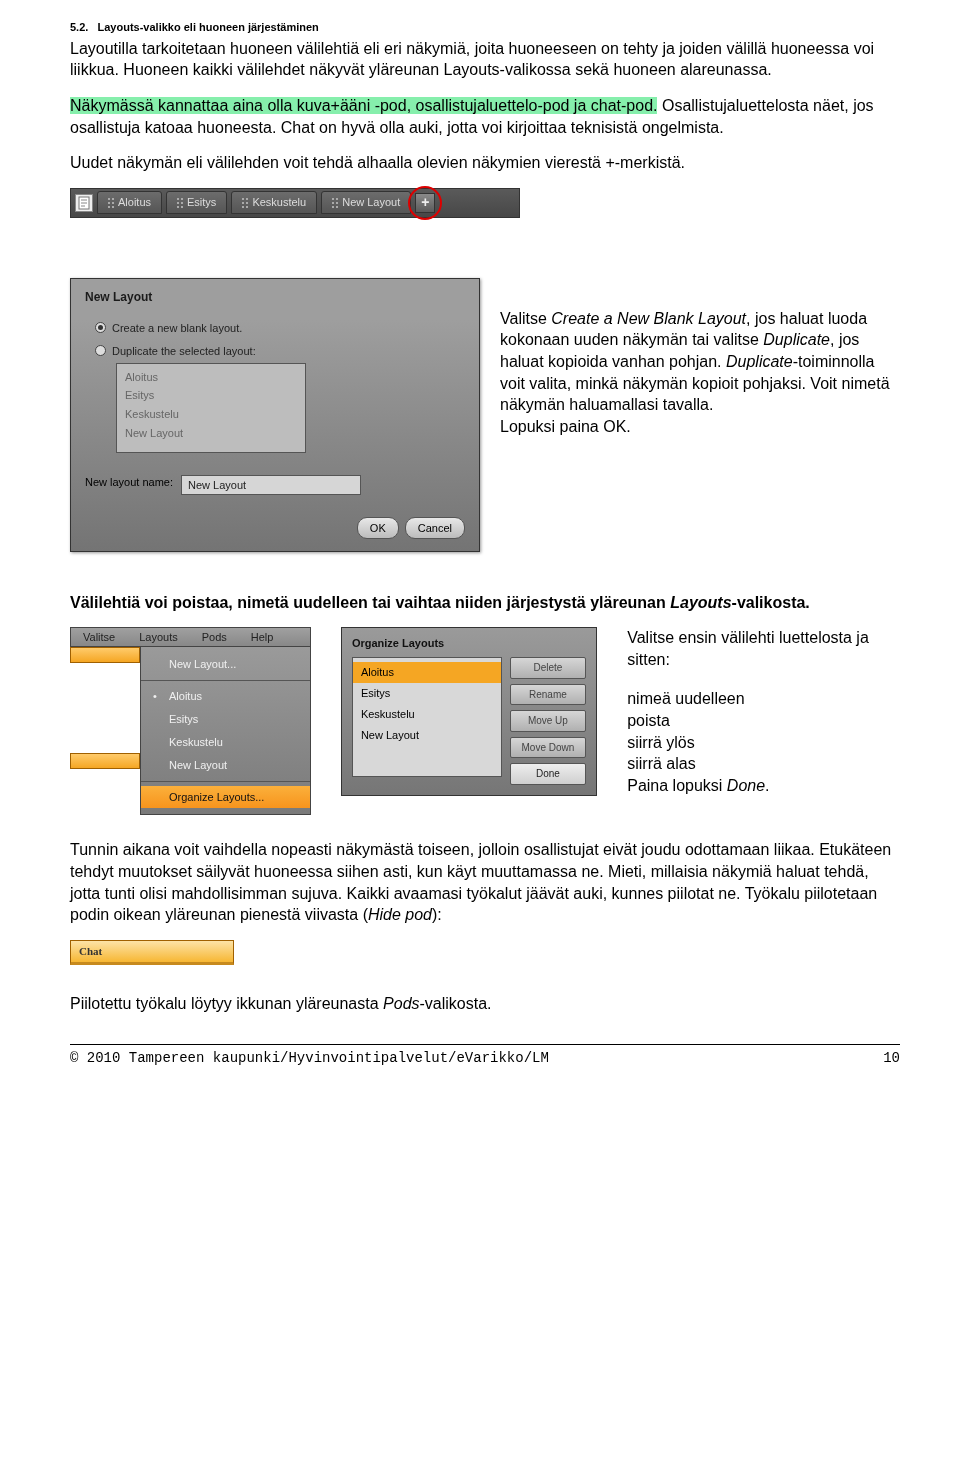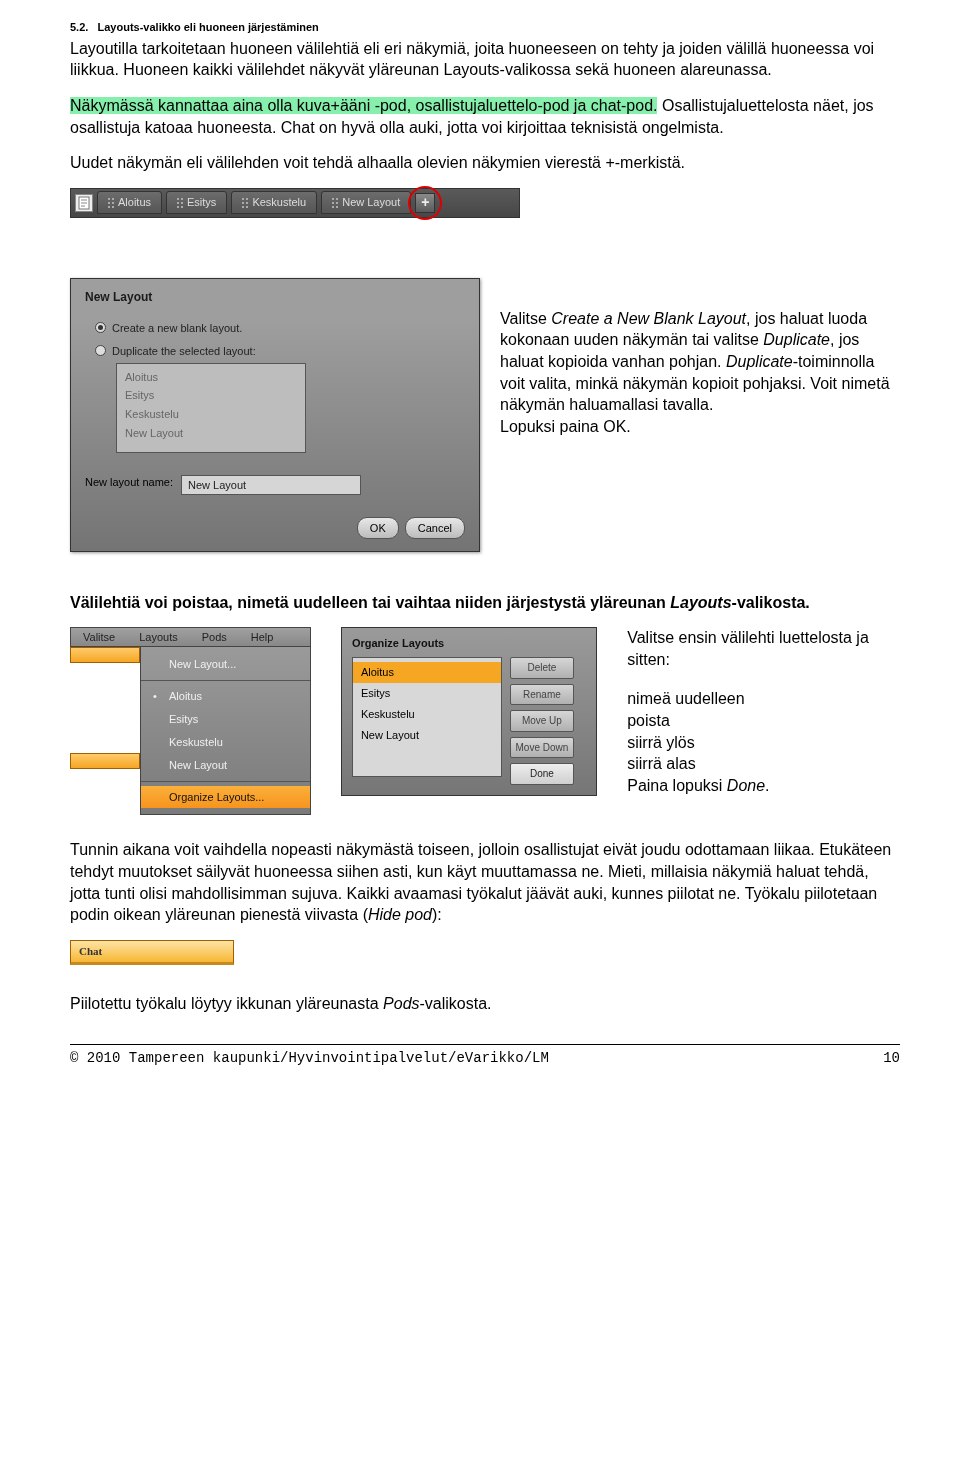--- a/index.html
+++ b/index.html
@@ -36,21 +36,21 @@
   .dd-sep { border-top: 1px solid #555; margin: 4px 0; }
   .dd-bullet::before { content: "•"; position: absolute; left: 12px; }
   .orange-bar { height: 16px; background: linear-gradient(#ffcb6b,#f5a623); border: 1px solid #a06000; }
   .org-dialog { width: 270px; background: linear-gradient(#9a9a9a,#767676); border: 1px solid #333; padding: 8px 10px 10px; }
   .org-title { font-size: 11px; font-weight: bold; margin-bottom: 6px; color: #111; }
   .org-body { display: flex; gap: 8px; }
   .org-list { background: #d8d8d8; border: 1px solid #555; width: 150px; height: 120px; font-size: 11px; padding: 4px 0; }
   .org-list div { padding: 3px 8px; }
   .org-list .sel { background: #f5a623; }
   .org-btns { display: flex; flex-direction: column; gap: 5px; }
-  .org-btn { background: linear-gradient(#d6d6d6,#b0b0b0); border: 1px solid #555; border-radius: 2px; font-size: 10px; padding: 3px 0; width: 64px; text-align: center; color: #444; }
+  .org-btn { background: linear-gradient(#d6d6d6,#b0b0b0); border: 1px solid #555; border-radius: 2px; font-size: 10px; padding: 3px 0; width: 76px; text-align: center; color: #444; }
   .side-labels { font-size: 16px; position: relative; }
   .chat-pod { width: 164px; margin-top: 10px; }
   .chat-title { background: linear-gradient(#fde3a7,#f7b733); border: 1px solid #a06000; padding: 3px 8px; font-size: 11px; font-family: 'Comic Sans MS', cursive; font-weight: bold; color: #333; border-bottom: 3px solid #c78a1e; }
   .footer { border-top: 1px solid #000; margin-top: 30px; padding-top: 4px; display: flex; justify-content: space-between; font-family: 'Courier New', monospace; font-size: 14px; }
   .italic { font-style: italic; }
 </style>
 </head>
 <body>
 
 <div class="section-title">

